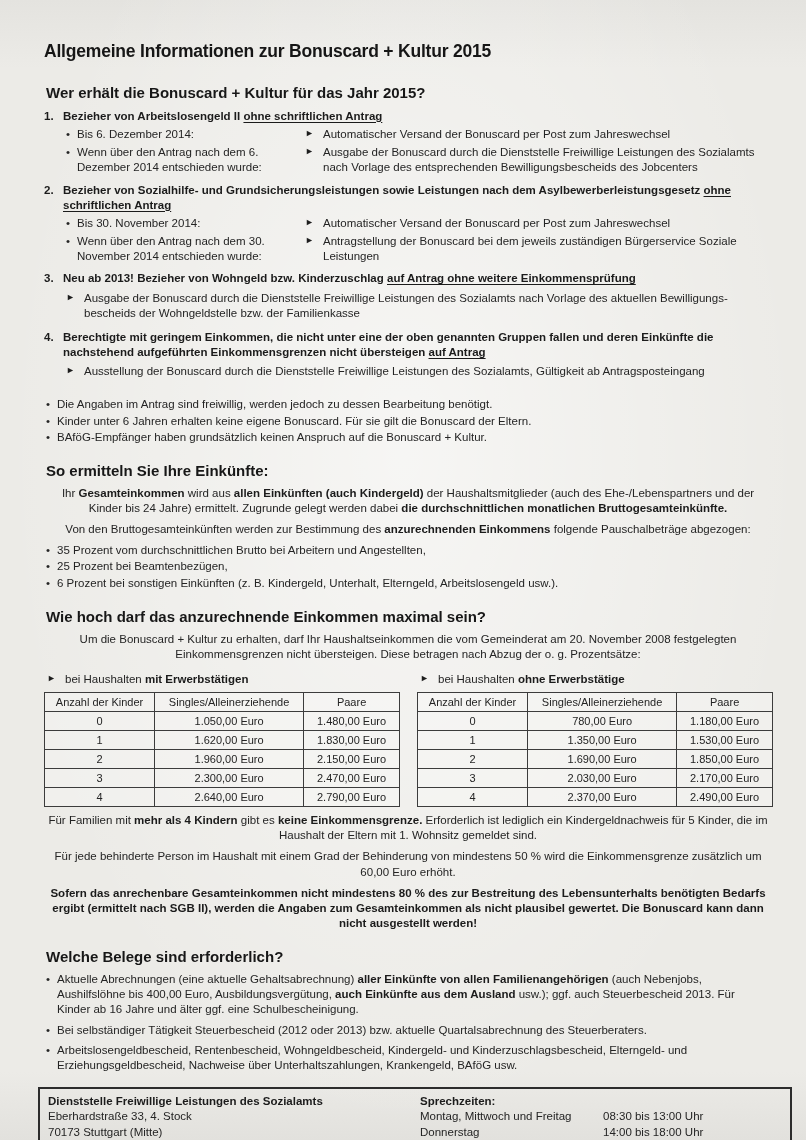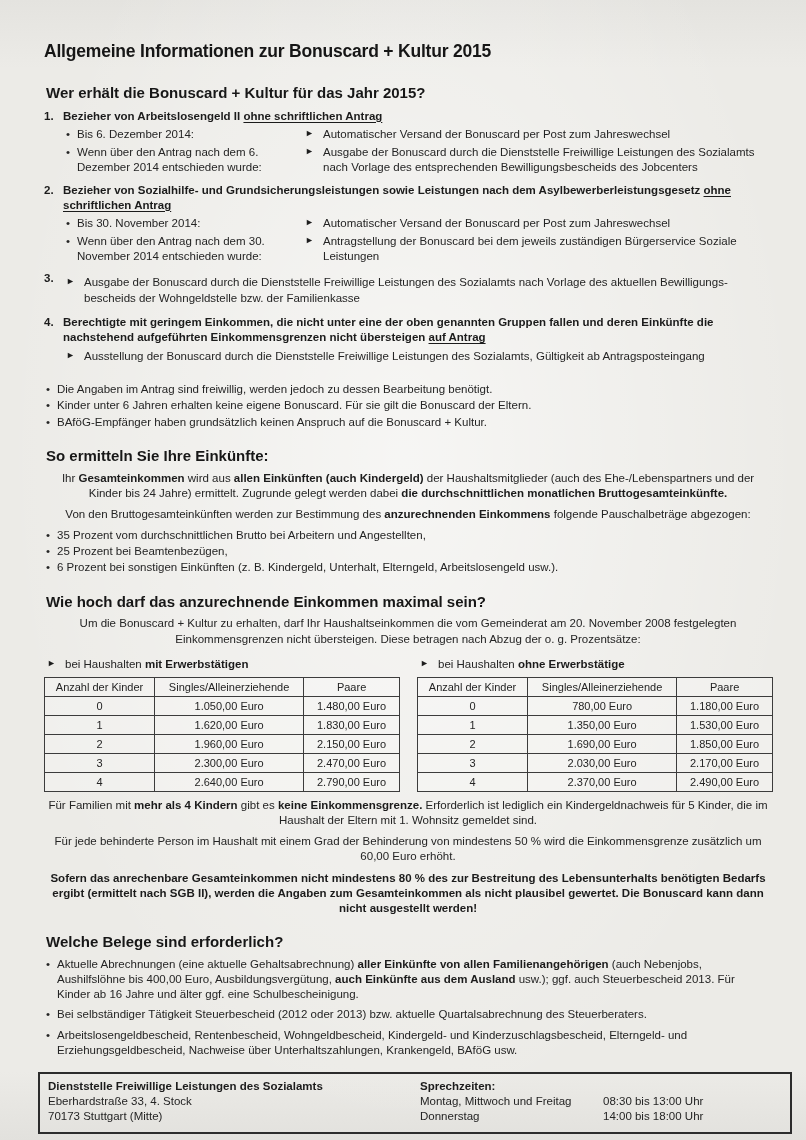--- a/index.html
+++ b/index.html
@@ -118,20 +118,21 @@
             <span class="arw">►</span>
             <span>Antragstellung der Bonuscard bei dem jeweils zuständigen Bürgerservice Soziale Leistungen</span>
           </div>
       </div>
     </div>
   </div>
 
   <div class="item">
     <div class="item-num">3.</div>
     <div class="item-body">
+      <div class="item-head"><span class="b">Neu ab 2013! Bezieher von Wohngeld bzw. Kinderzuschlag </span><span class="b u">auf Antrag ohne weitere Einkommensprüfung</span></div>
       <div class="arrowrow">
           <span class="arw">►</span>
           <span>Ausgabe der Bonuscard durch die Dienststelle Freiwillige Leistungen des Sozialamts nach Vorlage des aktuellen Bewilligungs­bescheids der Wohngeldstelle bzw. der Familienkasse</span>
         </div>
     </div>
   </div>
 
   <div class="item">
     <div class="item-num">4.</div>
     <div class="item-body">

